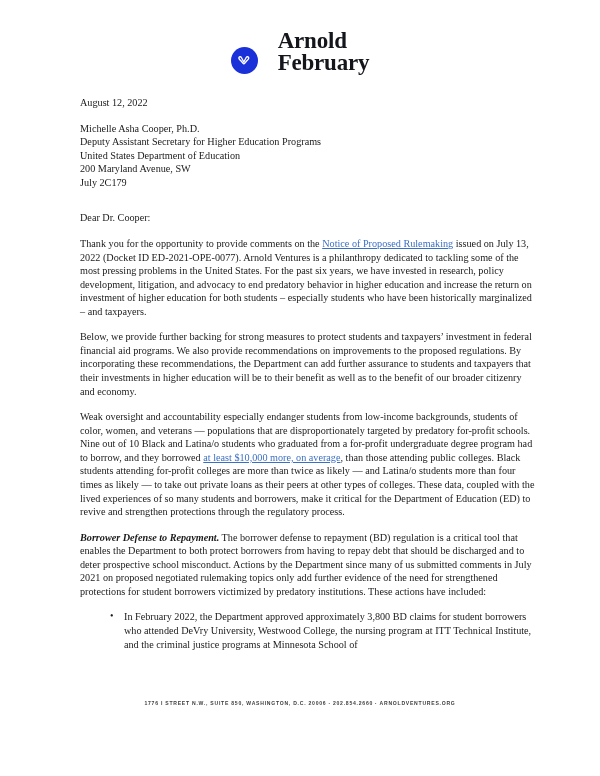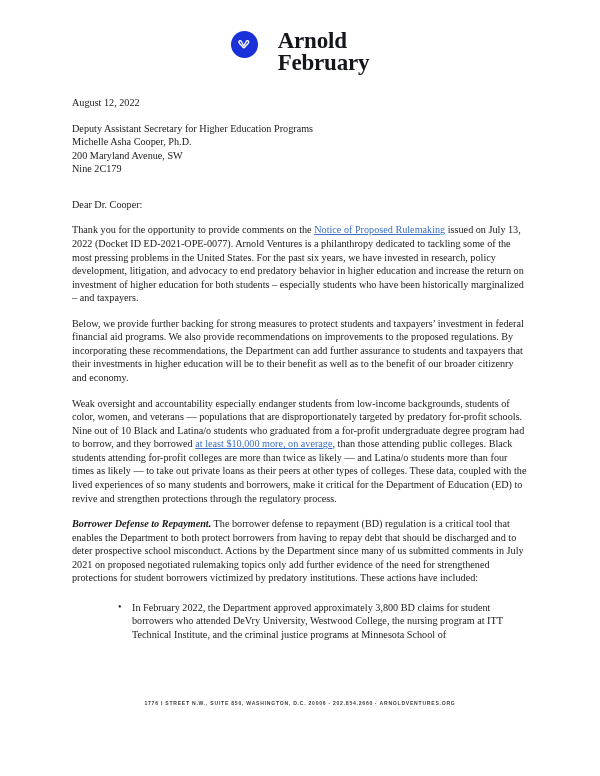--- a/index.html
+++ b/index.html
@@ -27,21 +27,21 @@
   
   .letterhead {
     display: flex;
     align-items: center;
     justify-content: center;
     padding-top: 30px;
     padding-bottom: 10px;
   }
   .logo-lockup {
     display: flex;
-    align-items: flex-start;
+    align-items: flex-end;
     gap: 20px;
   }
   .logo-mark {
     width: 27px;
     height: 27px;
     border-radius: 50%;
     background: #1a30d8;
     display: flex;
     align-items: center;
     justify-content: center;
@@ -58,21 +58,21 @@
     font-family: "Liberation Serif", "DejaVu Serif", serif;
     font-size: 23px;
     font-weight: 700;
     letter-spacing: -0.2px;
     color: #14161c;
   }
 
   
   .content {
     position: absolute;
-    left: 72px;
+    left: 80px;
     top: 96px;
     width: 456px;
     font-size: 10.2px;
     line-height: 1.33;
     font-family: Liberation Serif, serif;
   }
   .content p {
     margin: 0 0 12px 0;
     text-align: left;
   }
@@ -90,21 +90,21 @@
     text-decoration: underline;
   }
 
   .lead-in {
     font-weight: 700;
     font-style: italic;
     text-align: right;
   }
 
   ul.bullets {
-    margin: 16px;
+    margin: 0;
     padding: 0 0 0 30px;
     list-style: none;
   }
   ul.bullets li {
     position: relative;
     margin: 0 0 8px 0;
     line-height: 1.33;
     padding-left: 14px;
   }
   ul.bullets li::before {
@@ -148,24 +148,25 @@
         <span class="wordmark-line">February</span>
       </span>
     </div>
   </div>
 
   <div class="content">
 
     <p class="date-line">August 12, 2022</p>
 
     <div class="address-block">
+      <div>Michelle Asha Cooper, Ph.D.</div>
       <div>Deputy Assistant Secretary for Higher Education Programs</div>
-      <div>Michelle Asha Cooper, Ph.D.</div>
+      <div>United States Department of Education</div>
       <div>200 Maryland Avenue, SW</div>
-      <div>Nine 2C179</div>
+      <div>July 2C179</div>
     </div>
 
     <p class="salutation">Dear Dr. Cooper:</p>
 
     <p><span>Thank you for the opportunity to provide comments on the </span><a class="doc-link" href="#">Notice of Proposed Rulemaking</a><span> issued on July 13, 2022 (Docket ID ED-2021-OPE-0077). Arnold Ventures is a philanthropy dedicated to tackling some of the most pressing problems in the United States. For the past six years, we have invested in research, policy development, litigation, and advocacy to end predatory behavior in higher education and increase the return on investment of higher education for both students – especially students who have been historically marginalized – and taxpayers.</span></p>
 
     <p>Below, we provide further backing for strong measures to protect students and taxpayers’ investment in federal financial aid programs. We also provide recommendations on improvements to the proposed regulations. By incorporating these recommendations, the Department can add further assurance to students and taxpayers that their investments in higher education will be to their benefit as well as to the benefit of our broader citizenry and economy.</p>
 
     <p><span>Weak oversight and accountability especially endanger students from low-income backgrounds, students of color, women, and veterans — populations that are disproportionately targeted by predatory for-profit schools. Nine out of 10 Black and Latina/o students who graduated from a for-profit undergraduate degree program had to borrow, and they borrowed </span><a class="doc-link" href="#">at least $10,000 more, on average</a><span>, than those attending public colleges. Black students attending for-profit colleges are more than twice as likely — and Latina/o students more than four times as likely — to take out private loans as their peers at other types of colleges. These data, coupled with the lived experiences of so many students and borrowers, make it critical for the Department of Education (ED) to revive and strengthen protections through the regulatory process.</span></p>
 

